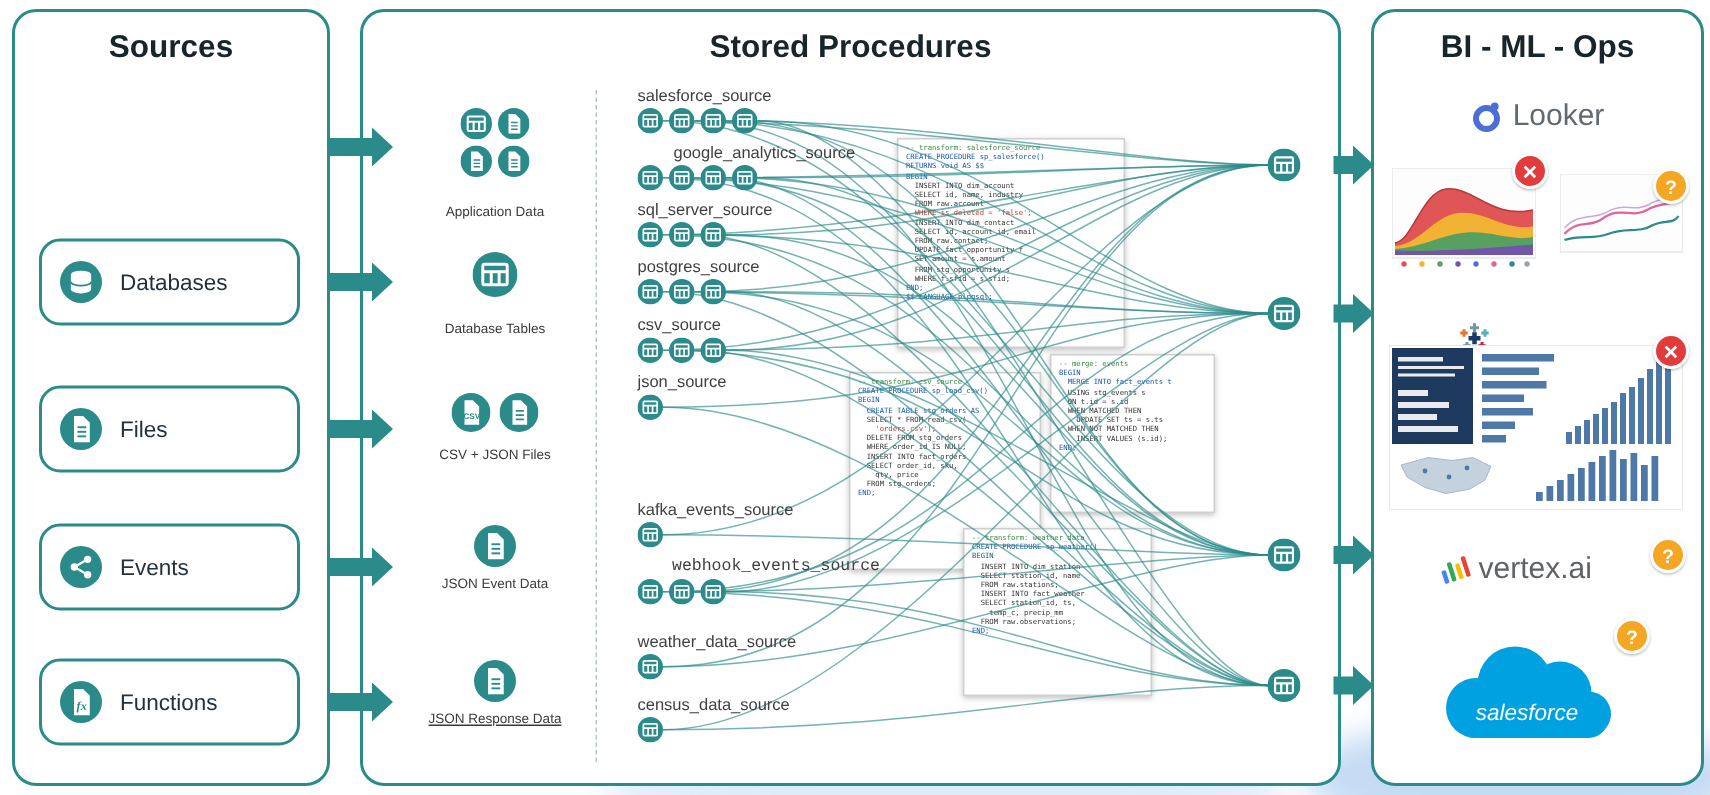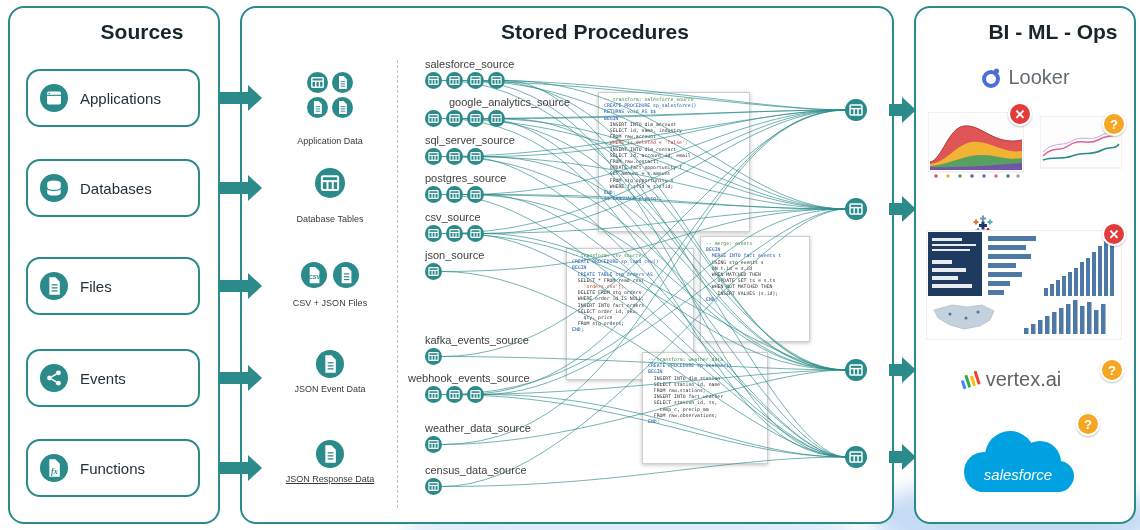--- a/index.html
+++ b/index.html
@@ -5,21 +5,21 @@
   html,body{margin:0;padding:0;overflow:hidden;background:#fff;}
   body{width:1140px;height:530px;font-family:"Liberation Sans",sans-serif;}
   #canvas{position:relative;width:1140px;height:530px;background:#fff;overflow:hidden;}
   .glow{position:absolute;border-radius:50%;filter:blur(10px);z-index:0;}
   #glow-a{left:870px;top:478px;width:290px;height:80px;background:rgba(150,190,235,.55);}
   #glow-b{left:400px;top:500px;width:460px;height:56px;background:rgba(160,200,240,.35);}
   .panel{position:absolute;background:#fff;border:2px solid var(--teal);border-radius:16px;z-index:1;}
   #sources-panel{left:8px;top:6px;width:208px;height:514px;}
   #proc-panel{left:240px;top:6px;width:650px;height:514px;}
   #bi-panel{left:914px;top:6px;width:218px;height:514px;}
-  .panel-title{position:absolute;left:0;width:100%;top:12px;text-align:center;font-size:21px;font-weight:bold;color:#18262c;padding-left:28px;}
+  .panel-title{position:absolute;left:0;width:100%;top:12px;text-align:center;font-size:21px;font-weight:bold;color:#18262c;}
   #layer{position:absolute;left:0;top:0;width:1140px;height:530px;z-index:2;}
   .src-box{position:absolute;width:174px;height:58px;border:2px solid var(--teal);border-radius:14px;background:#fff;display:flex;align-items:center;gap:12px;padding-left:12px;box-sizing:border-box;z-index:2;}
   .src-label{font-size:15px;color:#25313a;}
   .arrow{position:absolute;height:26px;z-index:2;}
   .arrow .shaft{position:absolute;left:0;top:7px;bottom:7px;right:13px;background:var(--teal);}
   .arrow .head{position:absolute;right:0;top:0;width:0;height:0;border-top:13px solid transparent;border-bottom:13px solid transparent;border-left:14px solid var(--teal);}
   .dico{position:absolute;z-index:4;line-height:0;}
   .group-label{position:absolute;left:280px;width:100px;text-align:center;font-size:9px;color:#3a3a3a;z-index:2;}
   .row-label{position:absolute;font-size:11px;color:#404040;z-index:4;white-space:nowrap;}
   .divider{position:absolute;left:397px;top:60px;height:448px;border-left:1px dashed #b7c6c6;z-index:1;}
@@ -50,29 +50,20 @@
     <div class="panel-title">Stored Procedures</div>
   </div>
 
   <div class="panel" id="bi-panel">
     <div class="panel-title">BI - ML - Ops</div>
   </div>
 
   <div class="divider"></div>
 
   <div id="layer">
-      <div class="src-box" style="left: 26px; top: 69px;">
-        <span style="line-height: 0;"><svg width="28" height="28" viewBox="0 0 24 24">
-            <circle cx="12" cy="12" r="12" fill="#2b8a8a"></circle>
-            <rect x="6" y="6.5" width="12" height="11" rx="1.5" fill="#fff"></rect>
-            <line x1="6" y1="9.7" x2="18" y2="9.7" stroke="#2b8a8a" stroke-width="1"></line>
-            <circle cx="7.9" cy="8.1" r="0.7" fill="#2b8a8a"></circle>
-          </svg></span>
-        <span class="src-label">Applications</span>
-      </div>
       <div class="arrow" style="left: 218px; top: 85px; width: 44px;">
         <div class="shaft"></div>
         <div class="head"></div>
       </div>
       <div class="src-box" style="left: 26px; top: 159px;">
         <span style="line-height: 0;"><svg width="28" height="28" viewBox="0 0 24 24">
             <circle cx="12" cy="12" r="12" fill="#2b8a8a"></circle>
             <ellipse cx="12" cy="7.8" rx="5.8" ry="2.3" fill="#fff"></ellipse>
             <path d="M6.2 7.8 v8.4 c0 1.27 2.6 2.3 5.8 2.3 c3.2 0 5.8 -1.03 5.8 -2.3 V7.8 Z" fill="#fff"></path>
             <path d="M6.2 11.8 c0 1.27 2.6 2.3 5.8 2.3 c3.2 0 5.8 -1.03 5.8 -2.3" fill="none" stroke="#2b8a8a" stroke-width="1"></path>
@@ -381,21 +372,21 @@
       <div class="row-label" style="left: 425px; top: 334px;">kafka_events_source</div>
       <div class="dico" style="left: 425px; top: 348px;"><svg width="17" height="17" viewBox="0 0 24 24">
           <circle cx="12" cy="12" r="12" fill="#2b8a8a"></circle>
           <g stroke="#fff" stroke-width="1.6" fill="none">
             <rect x="5.5" y="6.5" width="13" height="11" rx="1"></rect>
             <line x1="5.5" y1="10.5" x2="18.5" y2="10.5"></line>
             <line x1="10" y1="10.5" x2="10" y2="17.5"></line>
             <line x1="14.2" y1="10.5" x2="14.2" y2="17.5"></line>
           </g>
         </svg></div>
-      <div class="row-label" style="left: 408px; top: 372px;">webhook_events_source</div>
+      <div class="row-label" style="left: 448px; top: 372px; font-family: Liberation Mono, monospace;">webhook_events_source</div>
       <div class="dico" style="left: 425px; top: 386px;"><svg width="17" height="17" viewBox="0 0 24 24">
           <circle cx="12" cy="12" r="12" fill="#2b8a8a"></circle>
           <g stroke="#fff" stroke-width="1.6" fill="none">
             <rect x="5.5" y="6.5" width="13" height="11" rx="1"></rect>
             <line x1="5.5" y1="10.5" x2="18.5" y2="10.5"></line>
             <line x1="10" y1="10.5" x2="10" y2="17.5"></line>
             <line x1="14.2" y1="10.5" x2="14.2" y2="17.5"></line>
           </g>
         </svg></div>
       <div class="dico" style="left: 446px; top: 386px;"><svg width="17" height="17" viewBox="0 0 24 24">

